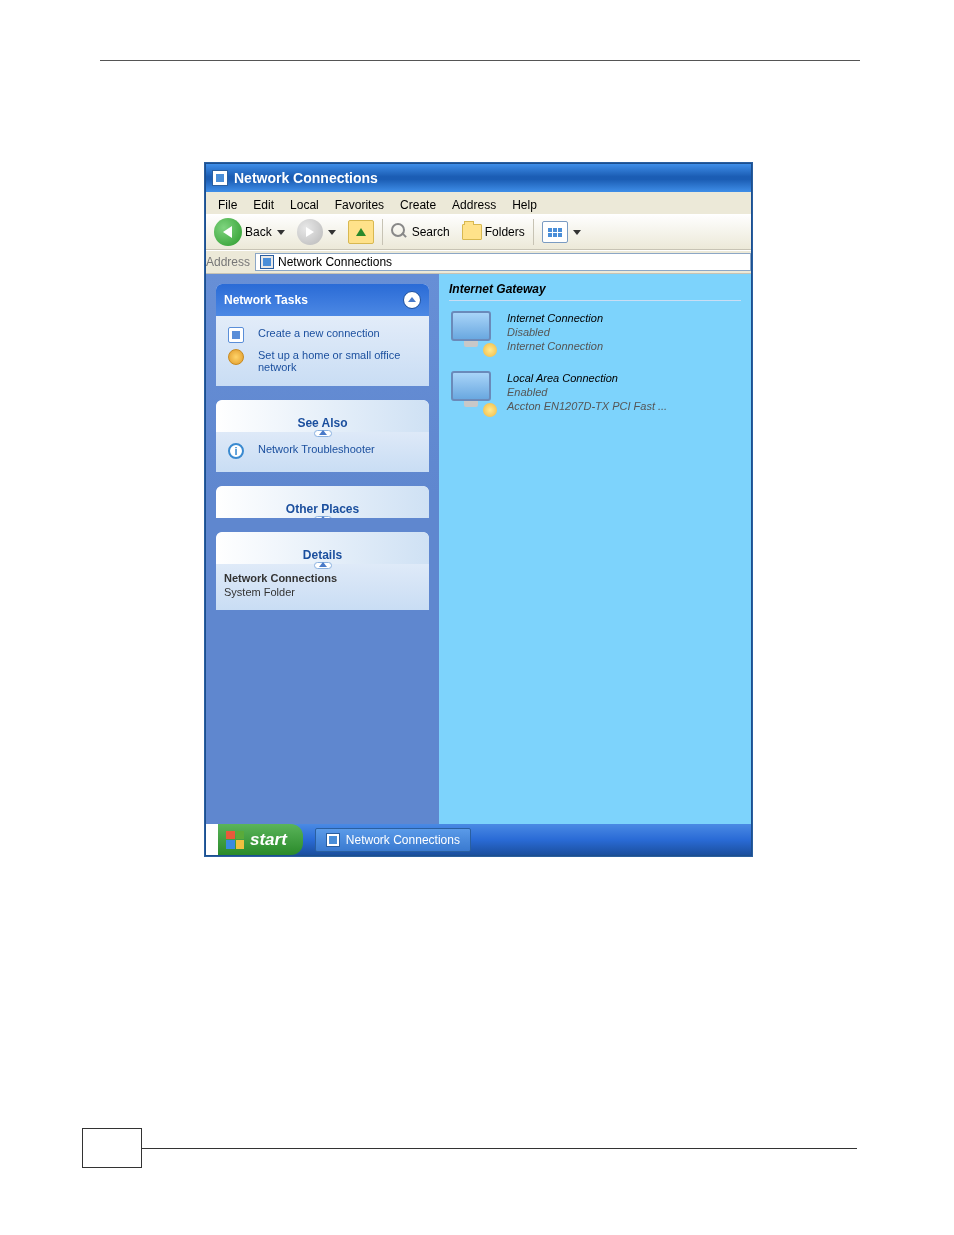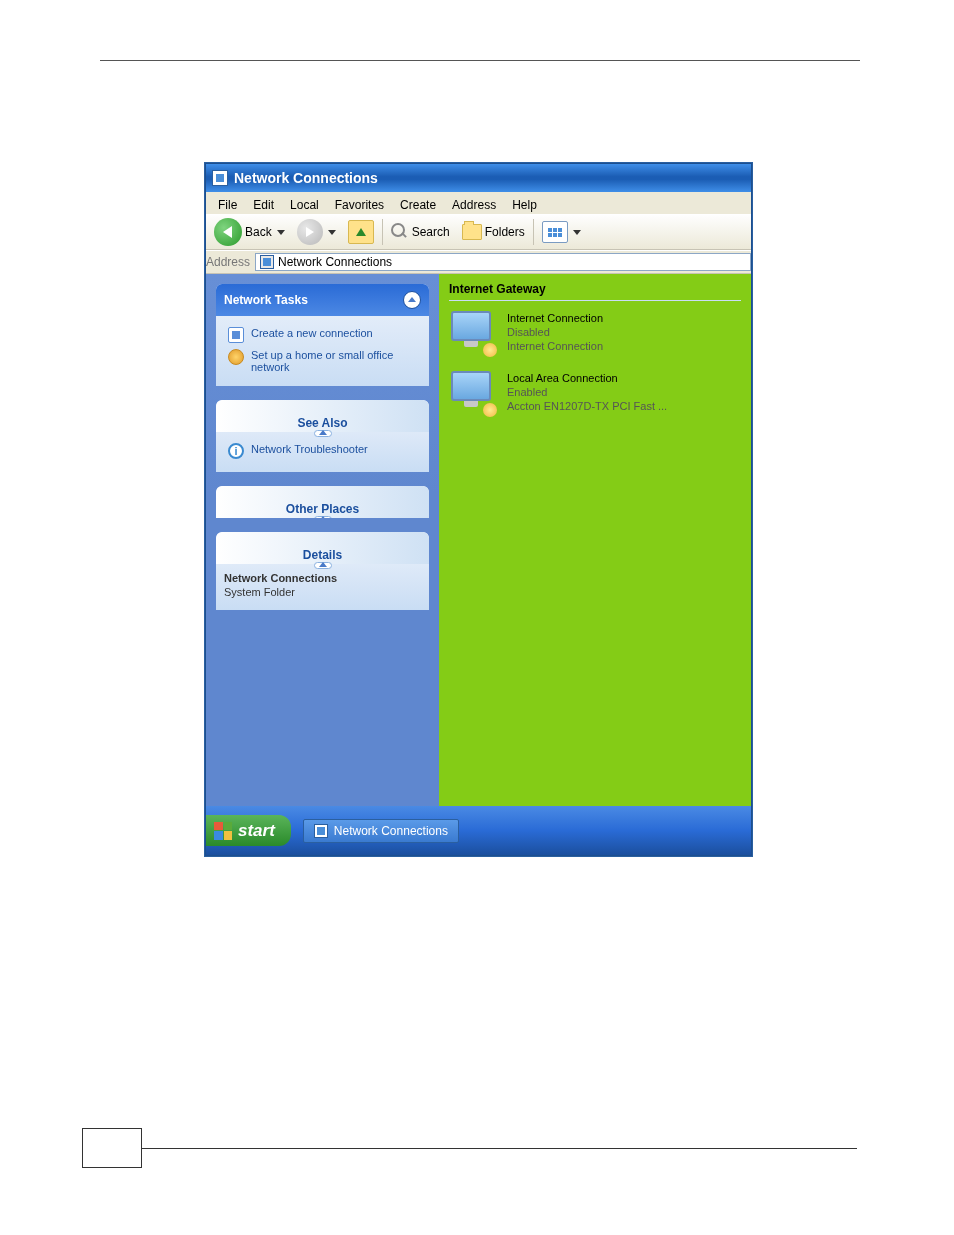--- a/index.html
+++ b/index.html
@@ -55,54 +55,54 @@
     
     .sidebar { width: 233px; background: linear-gradient(to bottom, #678fd6, #5f87cf 40%, #5f87cf); padding: 10px 10px; overflow: hidden; }
     .task-panel { background: linear-gradient(to bottom, #eef3fb, #c9ddf4); border-radius: 6px 6px 0 0; margin-bottom: 14px; overflow: hidden; }
     .task-head { height: 26px; display: flex; align-items: center; justify-content: space-between; padding: 16px 8px; font-weight: bold; font-size: 12px; }
     .task-head.blue { background: linear-gradient(to bottom, #2a6bd6, #4c88e4); color: #fff; border-radius: 4px 4px 0 0; }
     .task-head.white { background: linear-gradient(to right, #fff, #cfe1f4); color: #1b4f9e; border-radius: 6px 6px 0 0; flex-direction: column; }
     .collapse-btn { width: 18px; height: 18px; border-radius: 9px; background: #fff; display: flex; align-items: center; justify-content: center; border: 1px solid #8ab1e0; }
     .collapse-btn::before { content:''; width:0; height:0; border-left:4px solid transparent; border-right:4px solid transparent; border-bottom:5px solid #4a7ac8; transform: translateY(-1px); }
     .task-head.blue .collapse-btn { border-color: #1b4f9e; }
     .task-body { padding: 8px 8px 10px 8px; font-size: 11px; }
-    .task-link { display: flex; align-items: flex-start; gap: 7px; padding: 3px 4px; color: #1b4f9e; cursor: pointer; }
+    .task-link { display: flex; align-items: flex-start; gap: 14px; padding: 3px 4px; color: #1b4f9e; cursor: pointer; }
     .mini-icon { width: 16px; height: 16px; flex-shrink: 0; display: inline-block; border-radius: 2px; }
     .mi-conn { background: #fff; border: 1px solid #5a8ed8; position: relative; }
     .mi-conn::after { content:''; position:absolute; left:3px; top:3px; width:8px; height:8px; background:#5a8ed8; }
     .mi-home { background: radial-gradient(circle, #ffd46a, #e09a2a); border-radius: 50%; border: 1px solid #c88a20; }
     .mi-info { background: #fff; border: 2px solid #3a8ad0; border-radius: 50%; color: #3a8ad0; font-weight: bold; text-align: center; font-size: 11px; line-height: 12px; }
     .mi-cp { background: linear-gradient(135deg,#e8905a,#d06a3a); position: relative; }
     .mi-cp::after { content:''; position:absolute; right:-2px; bottom:-2px; width:8px; height:8px; background:#4a9a4a; border-radius:50%; }
     .mi-net { background: #7db0e8; border: 1px solid #3a6aaa; border-radius: 2px; }
     .mi-doc { background: #fff; border: 1px solid #d8b850; }
     .mi-doc::before { content:''; position:absolute; width:16px; height:4px; background:#ffe28a; }
     .mi-comp { background: #b8d8e8; border: 1px solid #5a8aaa; border-radius: 1px; }
 
     .circle-ann { border: 2px solid #d83838; border-radius: 50%/60%; padding: 1px 6px 3px 6px; margin: -2px -6px -4px -6px; }
 
     .details-body { padding: 8px 8px 12px 8px; font-size: 11px; }
     .details-body .dt { font-weight: bold; color: #333; }
     .details-body .ds { color: #333; margin-top: 2px; }
 
     
-    .content { flex: 1; background: #84cc16; padding: 0 10px; }
+    .content { flex: 1; background: #7dd3fc; padding: 0 10px; font-style: italic; }
     .group-title { font-weight: bold; font-size: 12px; padding: 8px 0 4px 0; border-bottom: 1px solid #c9ddf4; margin-bottom: 8px; }
     .conn-item { display: flex; gap: 10px; margin-bottom: 12px; }
     .conn-icon { width: 48px; height: 48px; position: relative; }
     .monitor { width: 40px; height: 30px; border: 2px solid #6a8aba; border-radius: 3px; background: linear-gradient(to bottom, #a8d4f8, #6aa8e0); position: absolute; left: 2px; top: 2px; }
     .monitor::after { content:''; position:absolute; width:14px; height:6px; background:#c8c8c8; left:50%; transform:translateX(-50%); bottom:-8px; border-radius: 0 0 2px 2px; }
     .conn-spark { position:absolute; right:0; bottom:0; width:14px; height:14px; background: radial-gradient(circle, #ffea90, #f0b840); border-radius:50%; }
     .conn-text { font-size: 11px; line-height: 14px; padding-top: 2px; }
     .conn-text .ct1 { color: #000; }
     .conn-text .ct2 { color: #555; }
     .conn-text .ct3 { color: #555; }
 
     
-    .taskbar { position: absolute; left: 0; right: 0; bottom: 0; height: 49px; background: linear-gradient(to bottom, #4a8ae4 0%, #2a6bd6 50%, #1b4f9e 100%); display: flex; align-items: center; }
+    .taskbar { position: absolute; left: 12px; right: 0; bottom: 0; height: 31px; background: linear-gradient(to bottom, #4a8ae4 0%, #2a6bd6 50%, #1b4f9e 100%); display: flex; align-items: center; }
     .start-btn { height: 31px; padding: 0 16px 0 8px; background: linear-gradient(to bottom, #5ab45a, #2a8a2a); border-radius: 0 12px 12px 0; display: flex; align-items: center; gap: 6px; font-style: italic; font-weight: bold; color: #fff; font-size: 17px; }
     .start-logo { width: 18px; height: 18px; display: grid; grid-template-columns: 1fr 1fr; grid-template-rows: 1fr 1fr; gap: 1px; }
     .start-logo i:nth-child(1){background:#e85a3a;} .start-logo i:nth-child(2){background:#5aaa3a;} .start-logo i:nth-child(3){background:#3a8ae0;} .start-logo i:nth-child(4){background:#f0c040;}
     .task-btn { height: 24px; margin-left: 12px; padding: 0 10px; background: linear-gradient(to bottom, #5a9ae8, #3a7ad0); border: 1px solid #2a5fa0; border-radius: 2px; display: flex; align-items: center; gap: 6px; color: #fff; font-size: 12px; }
     .task-btn .ti { width: 14px; height: 14px; background: #fff; display:inline-block; border:1px solid #2a5fa0; position:relative; }
     .task-btn .ti::after { content:''; position:absolute; left:2px; top:2px; width:8px; height:8px; background:#4a8ed8; }
 
     .page-frame { position: absolute; left: 82px; top: 1128px; width: 60px; height: 40px; border: 1px solid #333; }
     .page-line { position: absolute; left: 142px; top: 1148px; width: 715px; height: 1px; background: #333; }
   </style>

